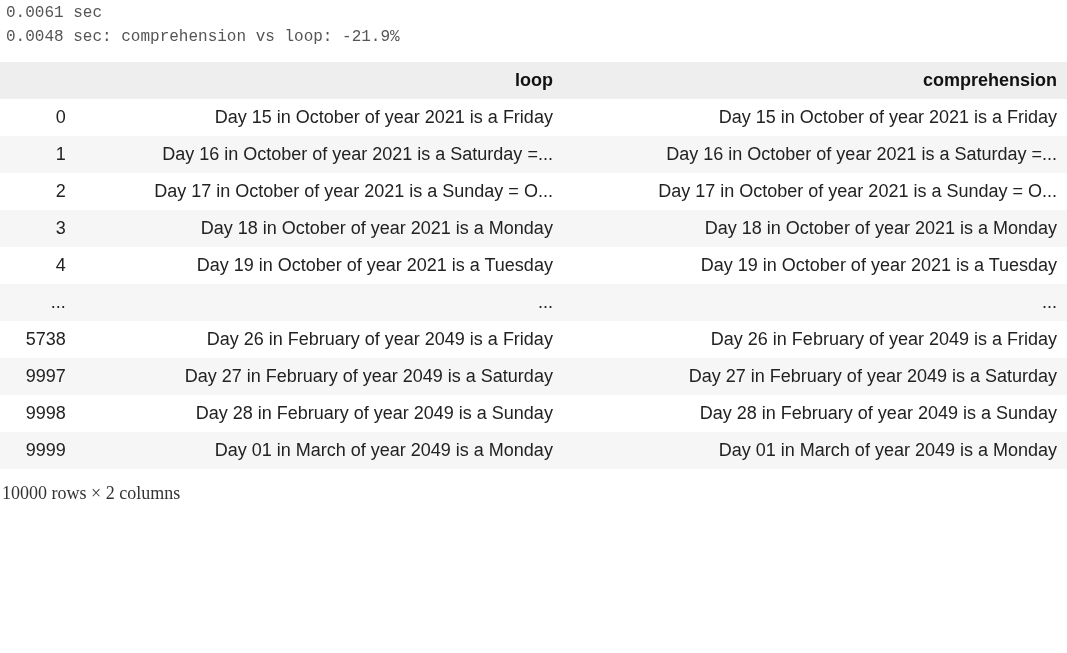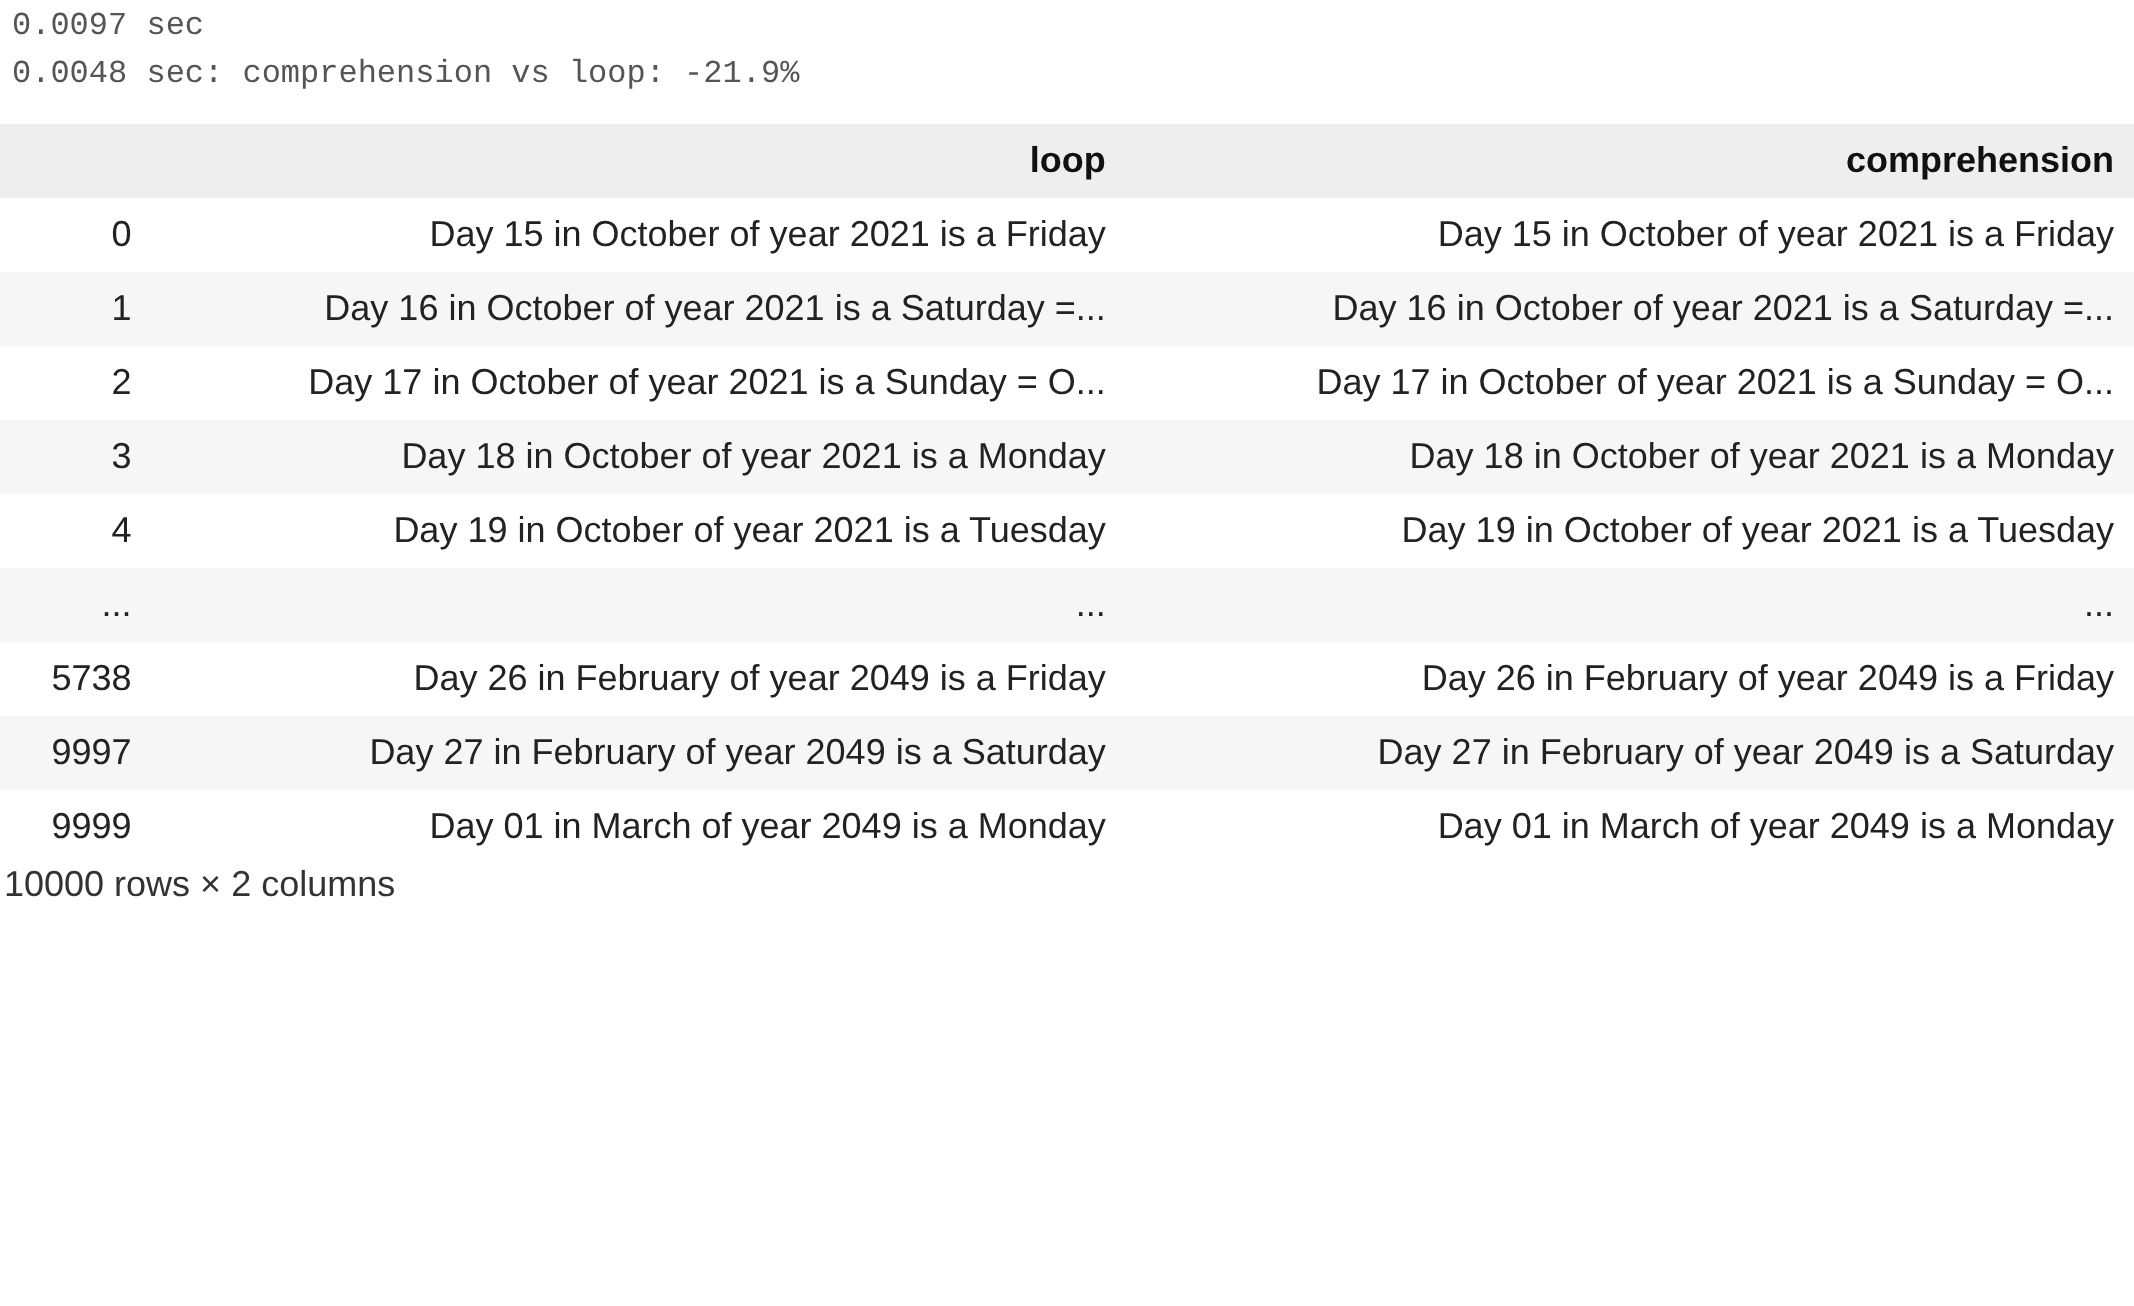--- a/index.html
+++ b/index.html
@@ -52,31 +52,33 @@
   table.df tbody tr:nth-child(odd) th {
     background: #ffffff;
   }
   table.df tbody th.rowidx {
     text-align: right;
     font-weight: 400;
     padding-right: 14px;
     min-width: 52px;
   }
   .dims {
+    margin-top: 14px;
     font-size: 18px;
     color: #333;
     padding-left: 2px;
+    font-family: Liberation Serif, serif;
   }
   .col-loop { min-width: 440px; }
   .col-comp { min-width: 460px; }
 </style>
 </head>
 <body>
 
-<div class="mono">0.0097 sec</div>
+<div class="mono">0.0061 sec</div>
 <div class="mono">0.0048 sec: comprehension vs loop: -21.9%</div>
 
 <div class="df-wrap">
   <table class="df">
     <thead>
       <tr>
         <th class="idxhead"></th>
         <th class="col-loop">loop</th>
         <th class="col-comp">comprehension</th>
       </tr>
@@ -116,20 +118,25 @@
         <th class="rowidx">5738</th>
         <td>Day 26 in February of year 2049 is a Friday</td>
         <td>Day 26 in February of year 2049 is a Friday</td>
       </tr>
       <tr>
         <th class="rowidx">9997</th>
         <td>Day 27 in February of year 2049 is a Saturday</td>
         <td>Day 27 in February of year 2049 is a Saturday</td>
       </tr>
       <tr>
+        <th class="rowidx">9998</th>
+        <td>Day 28 in February of year 2049 is a Sunday</td>
+        <td>Day 28 in February of year 2049 is a Sunday</td>
+      </tr>
+      <tr>
         <th class="rowidx">9999</th>
         <td>Day 01 in March of year 2049 is a Monday</td>
         <td>Day 01 in March of year 2049 is a Monday</td>
       </tr>
     </tbody>
   </table>
   <div class="dims">10000 rows × 2 columns</div>
 </div>
 
 </body></html>

